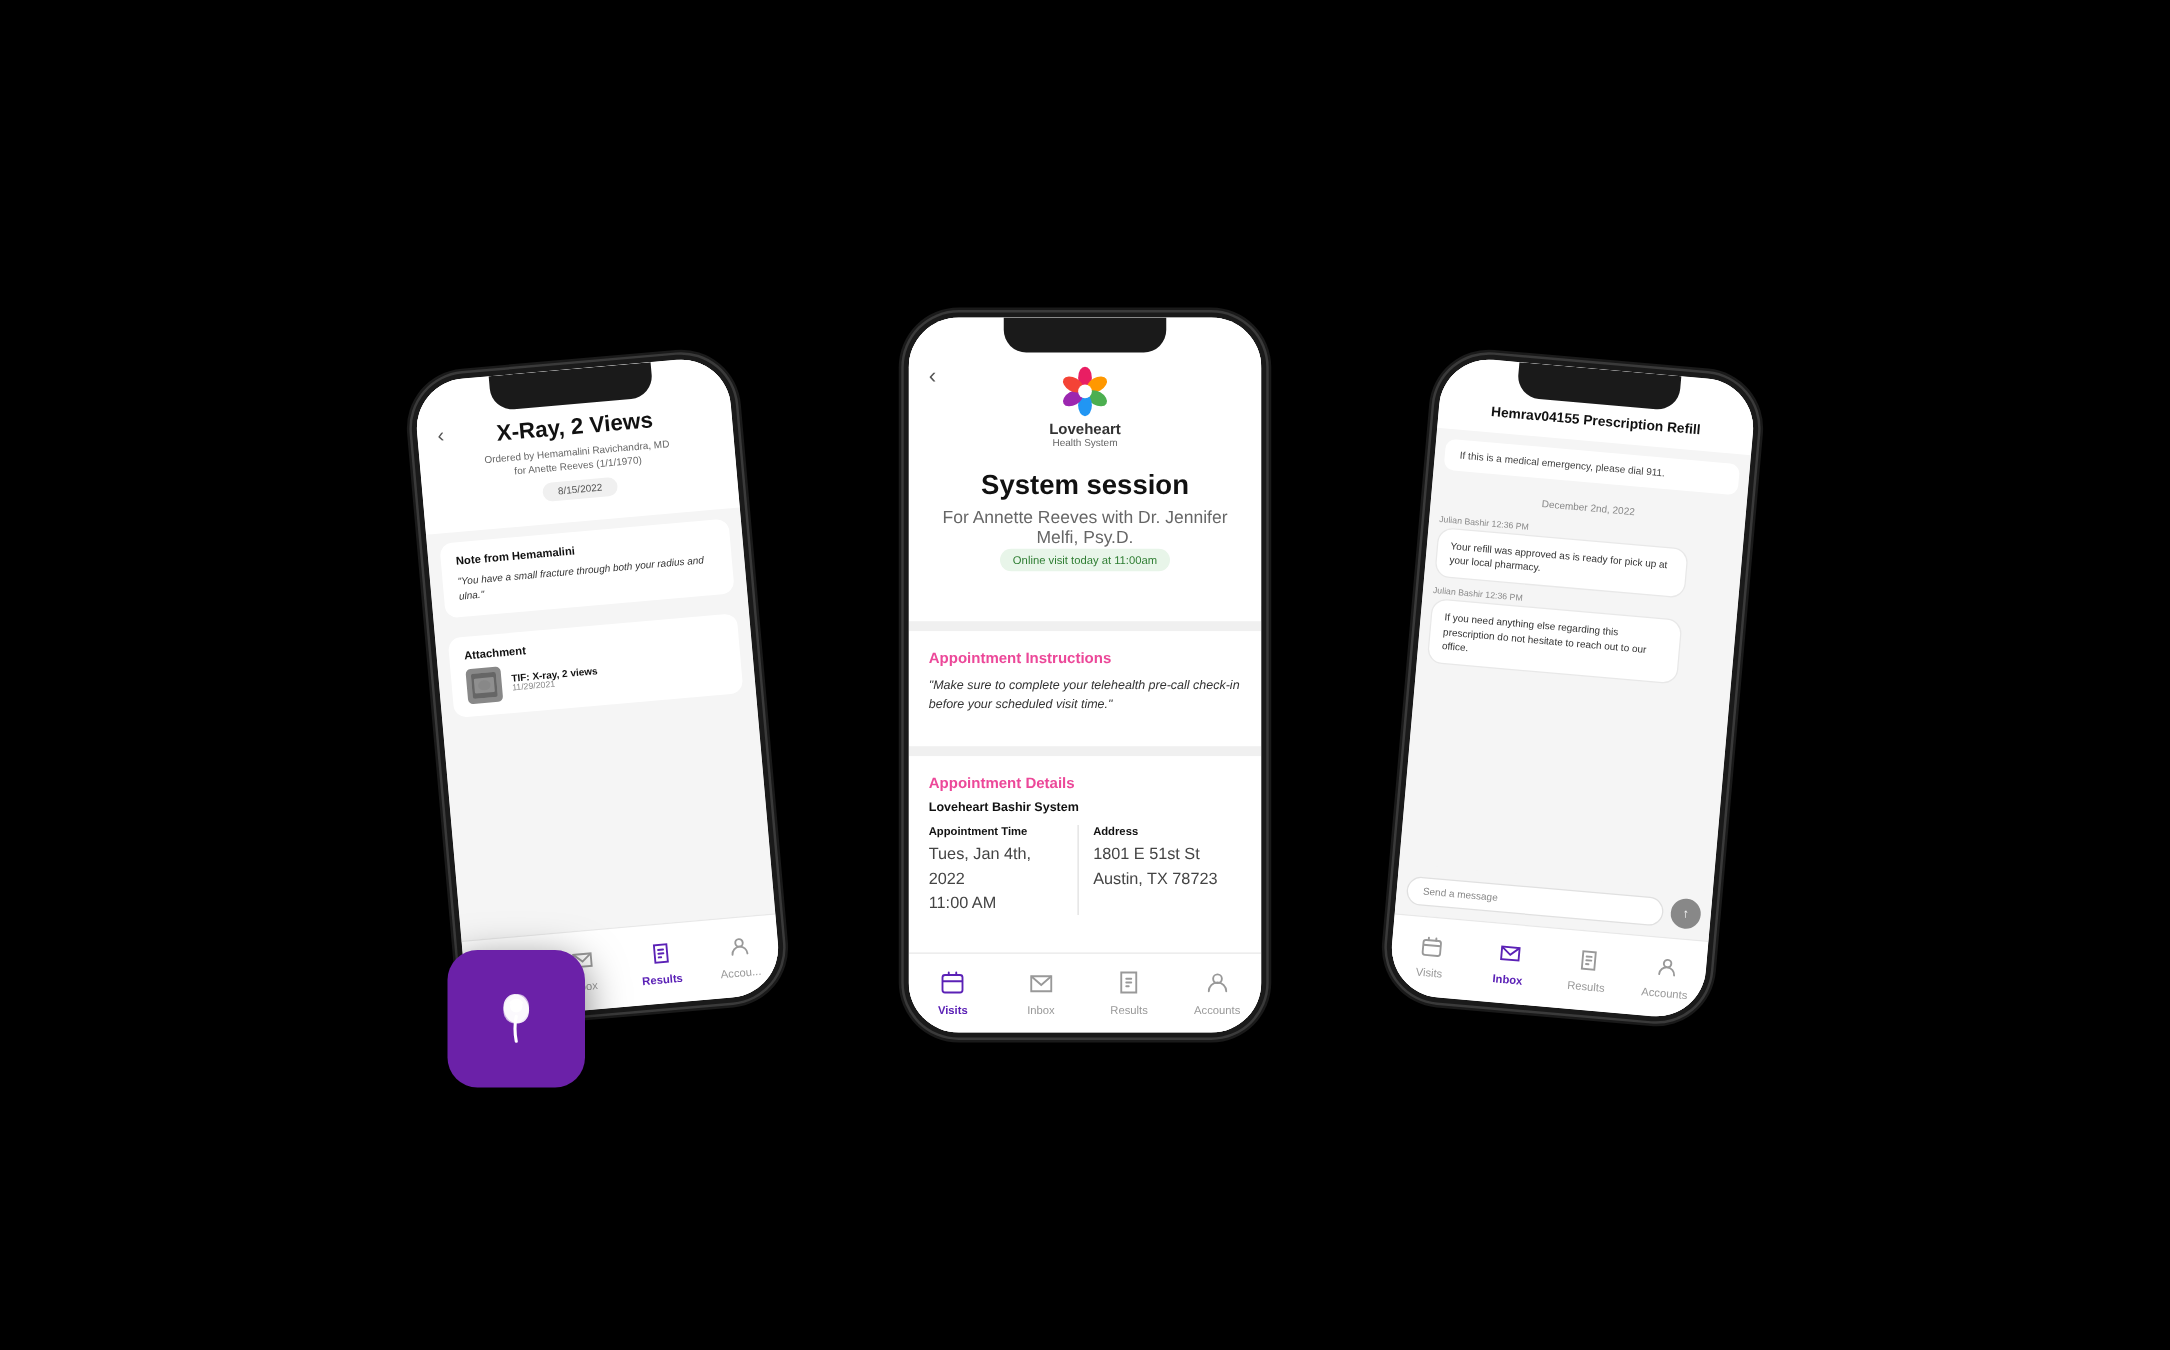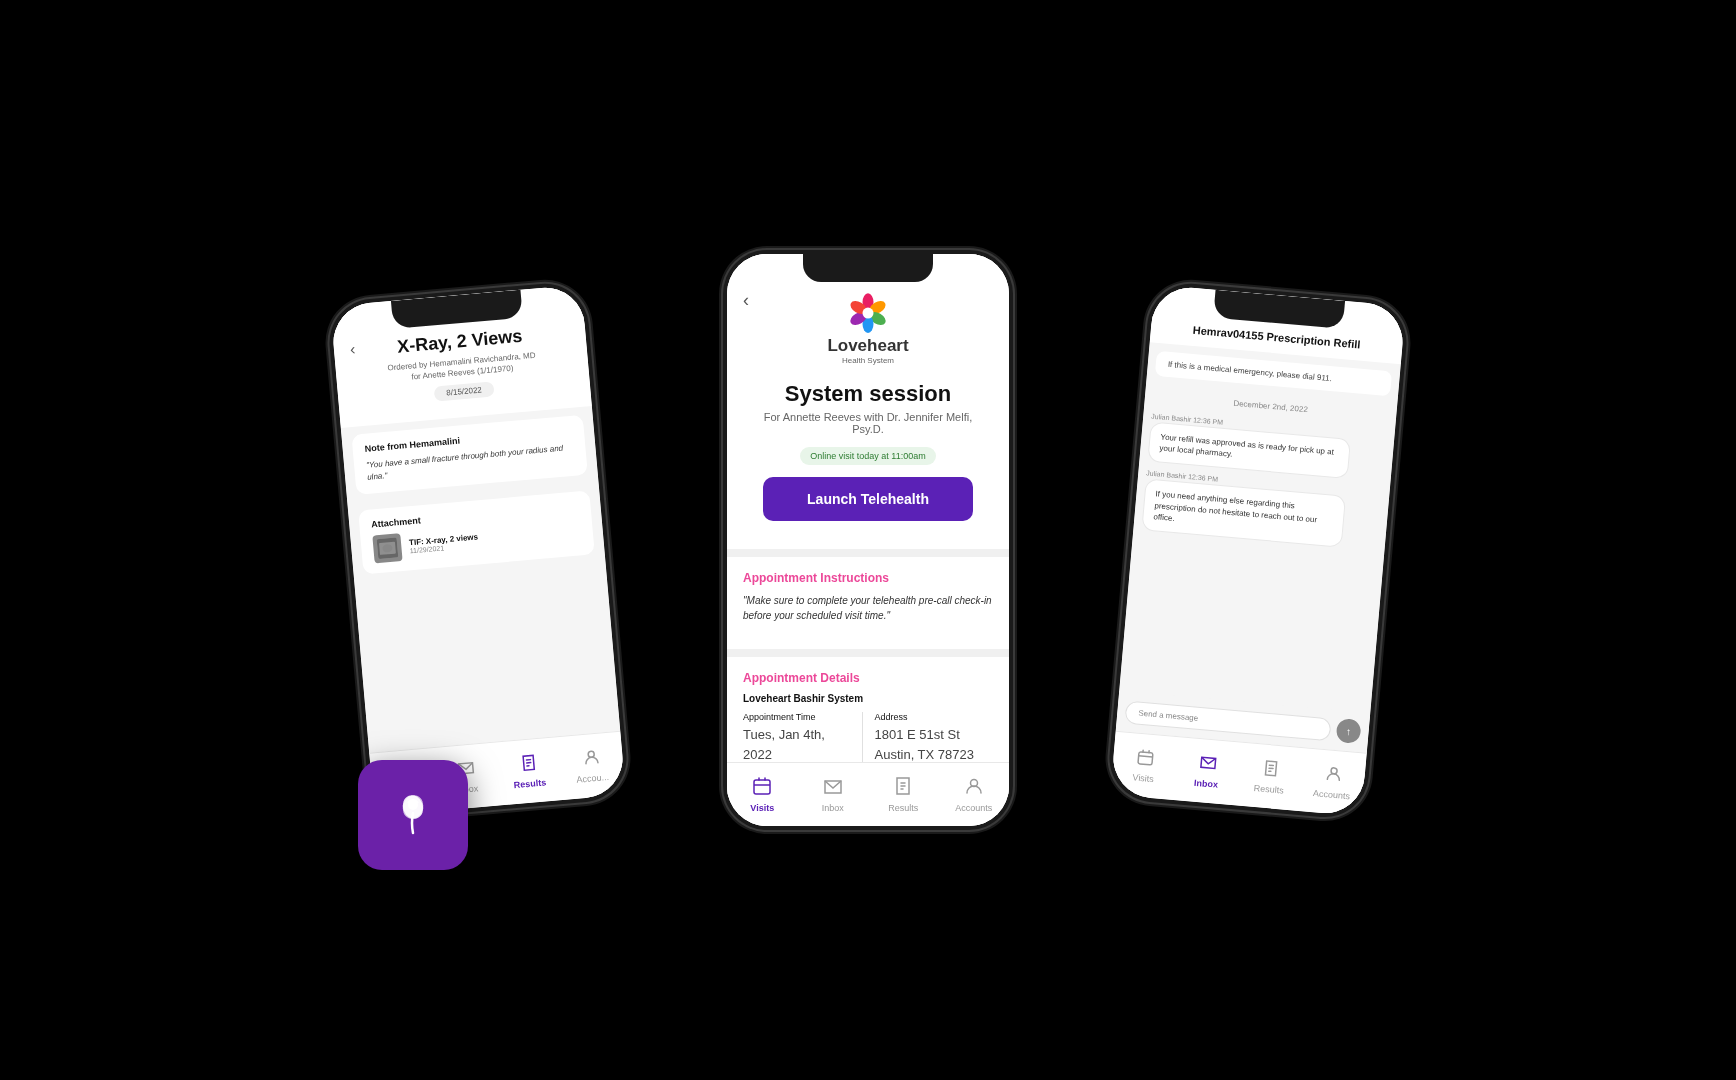--- a/index.html
+++ b/index.html
@@ -163,21 +163,21 @@
       margin-bottom: 8px;
     }
 
     .logo-icon {
       width: 44px;
       height: 44px;
       margin-bottom: 2px;
     }
 
     .logo-text {
-      font-size: 17px;
+      font-size: 12px;
       font-weight: 600;
       color: #333;
       line-height: 1.2;
       text-align: center;
     }
 
     .logo-subtext {
       font-size: 8px;
       color: #666;
       text-align: center;
@@ -185,24 +185,24 @@
 
     .therapy-title {
       font-size: 22px;
       font-weight: 700;
       color: #111;
       text-align: center;
       margin: 8px 0 4px;
     }
 
     .therapy-subtitle {
-      font-size: 11px;
+      font-size: 14px;
       color: #666;
       text-align: center;
-      margin-bottom: 12px;
+      margin-bottom: 2px;
     }
 
     .online-badge {
       background: #e8f5e9;
       color: #2e7d32;
       font-size: 9px;
       padding: 4px 10px;
       border-radius: 12px;
       margin-bottom: 12px;
     }
@@ -267,21 +267,21 @@
       border-right: 1px solid #e0e0e0;
     }
 
     .detail-col:last-child {
       border-right: none;
       padding-left: 12px;
     }
 
     .detail-label {
       font-size: 9px;
-      font-weight: 400;
+      font-weight: 700;
       color: #111;
       margin-bottom: 3px;
     }
 
     .detail-value {
       font-size: 13px;
       color: #444;
       line-height: 1.5;
     }
 
@@ -642,21 +642,20 @@
               <circle cx="20" cy="20" r="5" fill="white"></circle>
             </svg>
             <div class="logo-text">Loveheart</div>
             <div class="logo-subtext">Health System</div>
           </div>
 
           <div class="therapy-title">System session</div>
           <div class="therapy-subtitle">For Annette Reeves with Dr. Jennifer Melfi, Psy.D.</div>
           <div class="online-badge">Online visit today at 11:00am</div>
 
-          <button class="launch-btn">Launch Telehealth</button>
         </div>
 
         <div class="section-divider"></div>
 
         <div class="section-block">
           <div class="section-title">Appointment Instructions</div>
           <div class="instruction-text">"Make sure to complete your telehealth pre-call check-in before your scheduled visit time."</div>
         </div>
 
         <div class="section-divider"></div>

